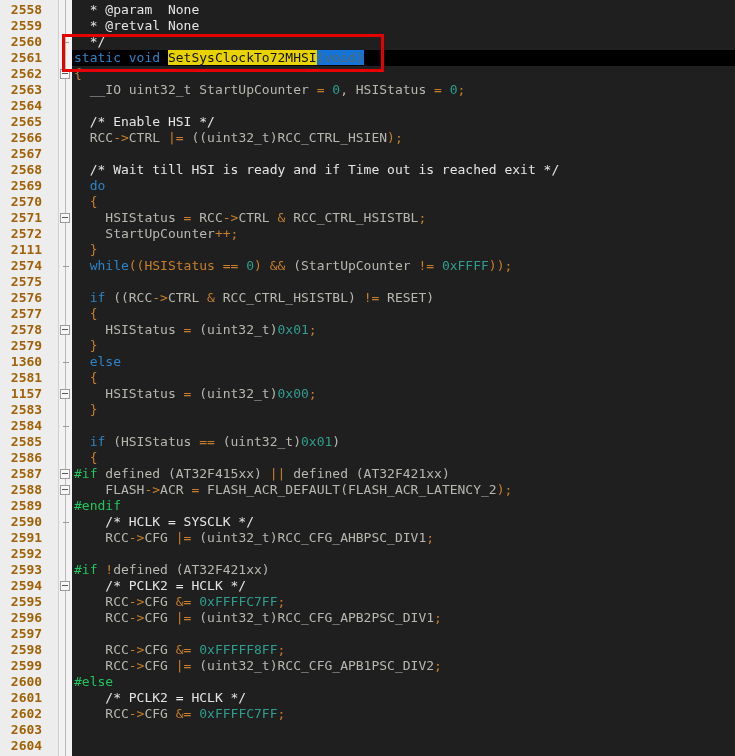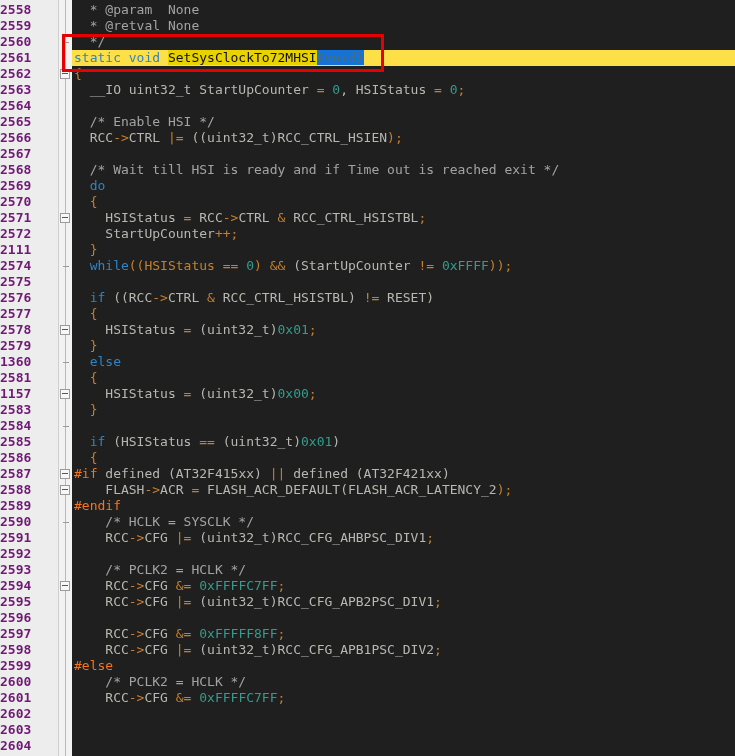--- a/index.html
+++ b/index.html
@@ -31,22 +31,22 @@
     background: #ededed;
     height: 756px;
     box-sizing: border-box;
     padding-top: 2px;
   }
   .lnum {
     height: 16px;
     line-height: 16px;
     font-size: 13px;
     font-weight: bold;
-    color: #701a75;
-    text-align: left;
+    color: #a16207;
+    text-align: center;
     padding-right: 5px;
     font-family: "DejaVu Sans Mono", monospace;
     white-space: pre;
   }
 
   
   #foldcol {
     width: 14px;
     flex: 0 0 14px;
     background: #f2f2f2;
@@ -113,29 +113,29 @@
   .cline {
     height: 16px;
     line-height: 16px;
     font-size: 13px;
     white-space: pre;
     color: #b8b8b0;
     font-family: "DejaVu Sans Mono", monospace;
     padding-left: 2px;
   }
   .cline.current {
-    background: #fde047;
-  }
-
-  
-  .cmt  { color: #a3a3a3; }
+    background: #000000;
+  }
+
+  
+  .cmt  { color: #e5e5e5; }
   .kw   { color: #2e84c8; }
   .num  { color: #2f9e8f; }
   .op   { color: #c87f2b; }
-  .pp   { color: #f97316; }
+  .pp   { color: #22c55e; }
   .txt  { color: #b8b8b0; }
   .sel  { background: #e8d300; color: #101010; }
   .selb { background: #1473d8; color: #5a6a63; }
 
   
   #annot {
     position: absolute;
     left: 62px;
     top: 34px;
     width: 322px;
@@ -304,20 +304,21 @@
       <div class="cline"><span class="txt">  </span><span class="op">}</span></div>
       <div class="cline"> </div>
       <div class="cline"><span class="txt">  </span><span class="kw">if</span><span class="txt"> (HSIStatus </span><span class="op">==</span><span class="txt"> (uint32_t)</span><span class="num">0x01</span><span class="txt">)</span></div>
       <div class="cline"><span class="txt">  </span><span class="op">{</span></div>
       <div class="cline"><span class="pp">#if</span><span class="txt"> defined </span><span class="txt">(AT32F415xx) </span><span class="op">||</span><span class="txt"> defined (AT32F421xx)</span></div>
       <div class="cline"><span class="txt">    FLASH</span><span class="op">-&gt;</span><span class="txt">ACR </span><span class="op">=</span><span class="txt"> FLASH_ACR_DEFAULT(FLASH_ACR_LATENCY_2</span><span class="op">);</span></div>
       <div class="cline"><span class="pp">#endif</span></div>
       <div class="cline"><span class="txt">    </span><span class="cmt">/* HCLK = SYSCLK */</span></div>
       <div class="cline"><span class="txt">    RCC</span><span class="op">-&gt;</span><span class="txt">CFG </span><span class="op">|=</span><span class="txt"> (uint32_t)RCC_CFG_AHBPSC_DIV1</span><span class="op">;</span></div>
       <div class="cline"> </div>
+      <div class="cline"><span class="pp">#if</span><span class="txt"> </span><span class="op">!</span><span class="txt">defined (AT32F421xx)</span></div>
       <div class="cline"><span class="txt">    </span><span class="cmt">/* PCLK2 = HCLK */</span></div>
       <div class="cline"><span class="txt">    RCC</span><span class="op">-&gt;</span><span class="txt">CFG </span><span class="op">&amp;=</span><span class="txt"> </span><span class="num">0xFFFFC7FF</span><span class="op">;</span></div>
       <div class="cline"><span class="txt">    RCC</span><span class="op">-&gt;</span><span class="txt">CFG </span><span class="op">|=</span><span class="txt"> (uint32_t)RCC_CFG_APB2PSC_DIV1</span><span class="op">;</span></div>
       <div class="cline"> </div>
       <div class="cline"><span class="txt">    RCC</span><span class="op">-&gt;</span><span class="txt">CFG </span><span class="op">&amp;=</span><span class="txt"> </span><span class="num">0xFFFFF8FF</span><span class="op">;</span></div>
       <div class="cline"><span class="txt">    RCC</span><span class="op">-&gt;</span><span class="txt">CFG </span><span class="op">|=</span><span class="txt"> (uint32_t)RCC_CFG_APB1PSC_DIV2</span><span class="op">;</span></div>
       <div class="cline"><span class="pp">#else</span></div>
       <div class="cline"><span class="txt">    </span><span class="cmt">/* PCLK2 = HCLK */</span></div>
       <div class="cline"><span class="txt">    RCC</span><span class="op">-&gt;</span><span class="txt">CFG </span><span class="op">&amp;=</span><span class="txt"> </span><span class="num">0xFFFFC7FF</span><span class="op">;</span></div>
     </div>

